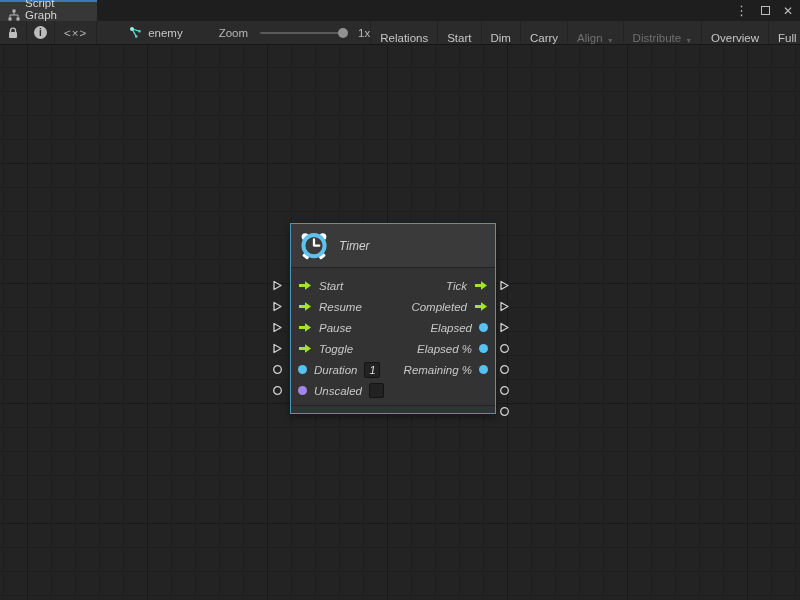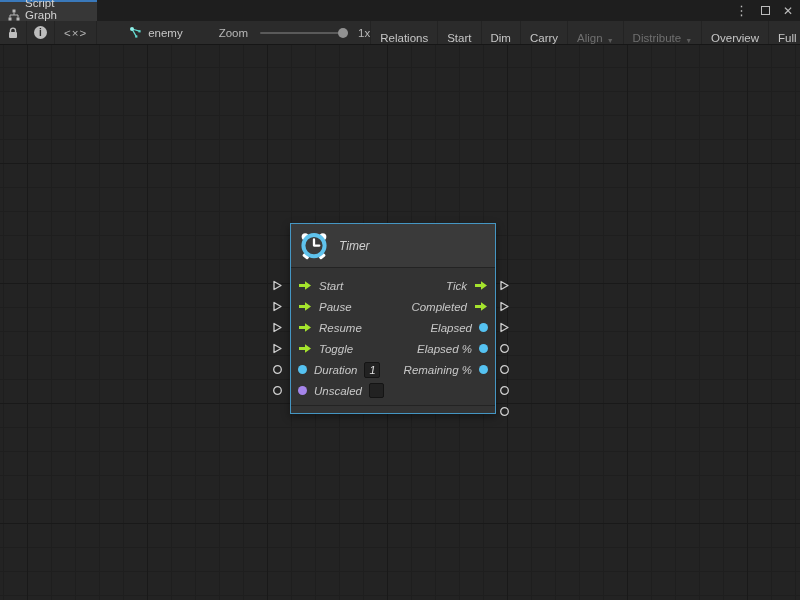--- a/index.html
+++ b/index.html
@@ -247,29 +247,29 @@
               </svg>
           </span>
           <span>Start</span>
         </div>
         <div class="prow">
           <span class="arrow-ic">
             <svg width="14" height="11" viewBox="0 0 14 11">
                 <path d="M1 4 H7 V1.2 L13 5.5 L7 9.8 V7 H1 Z" fill="#a5e42d"></path>
               </svg>
           </span>
+          <span>Resume</span>
+        </div>
+        <div class="prow">
+          <span class="arrow-ic">
+            <svg width="14" height="11" viewBox="0 0 14 11">
+                <path d="M1 4 H7 V1.2 L13 5.5 L7 9.8 V7 H1 Z" fill="#a5e42d"></path>
+              </svg>
+          </span>
           <span>Pause</span>
-        </div>
-        <div class="prow">
-          <span class="arrow-ic">
-            <svg width="14" height="11" viewBox="0 0 14 11">
-                <path d="M1 4 H7 V1.2 L13 5.5 L7 9.8 V7 H1 Z" fill="#a5e42d"></path>
-              </svg>
-          </span>
-          <span>Resume</span>
         </div>
         <div class="prow">
           <span class="arrow-ic">
             <svg width="14" height="11" viewBox="0 0 14 11">
                 <path d="M1 4 H7 V1.2 L13 5.5 L7 9.8 V7 H1 Z" fill="#a5e42d"></path>
               </svg>
           </span>
           <span>Toggle</span>
         </div>
         <div class="prow">

